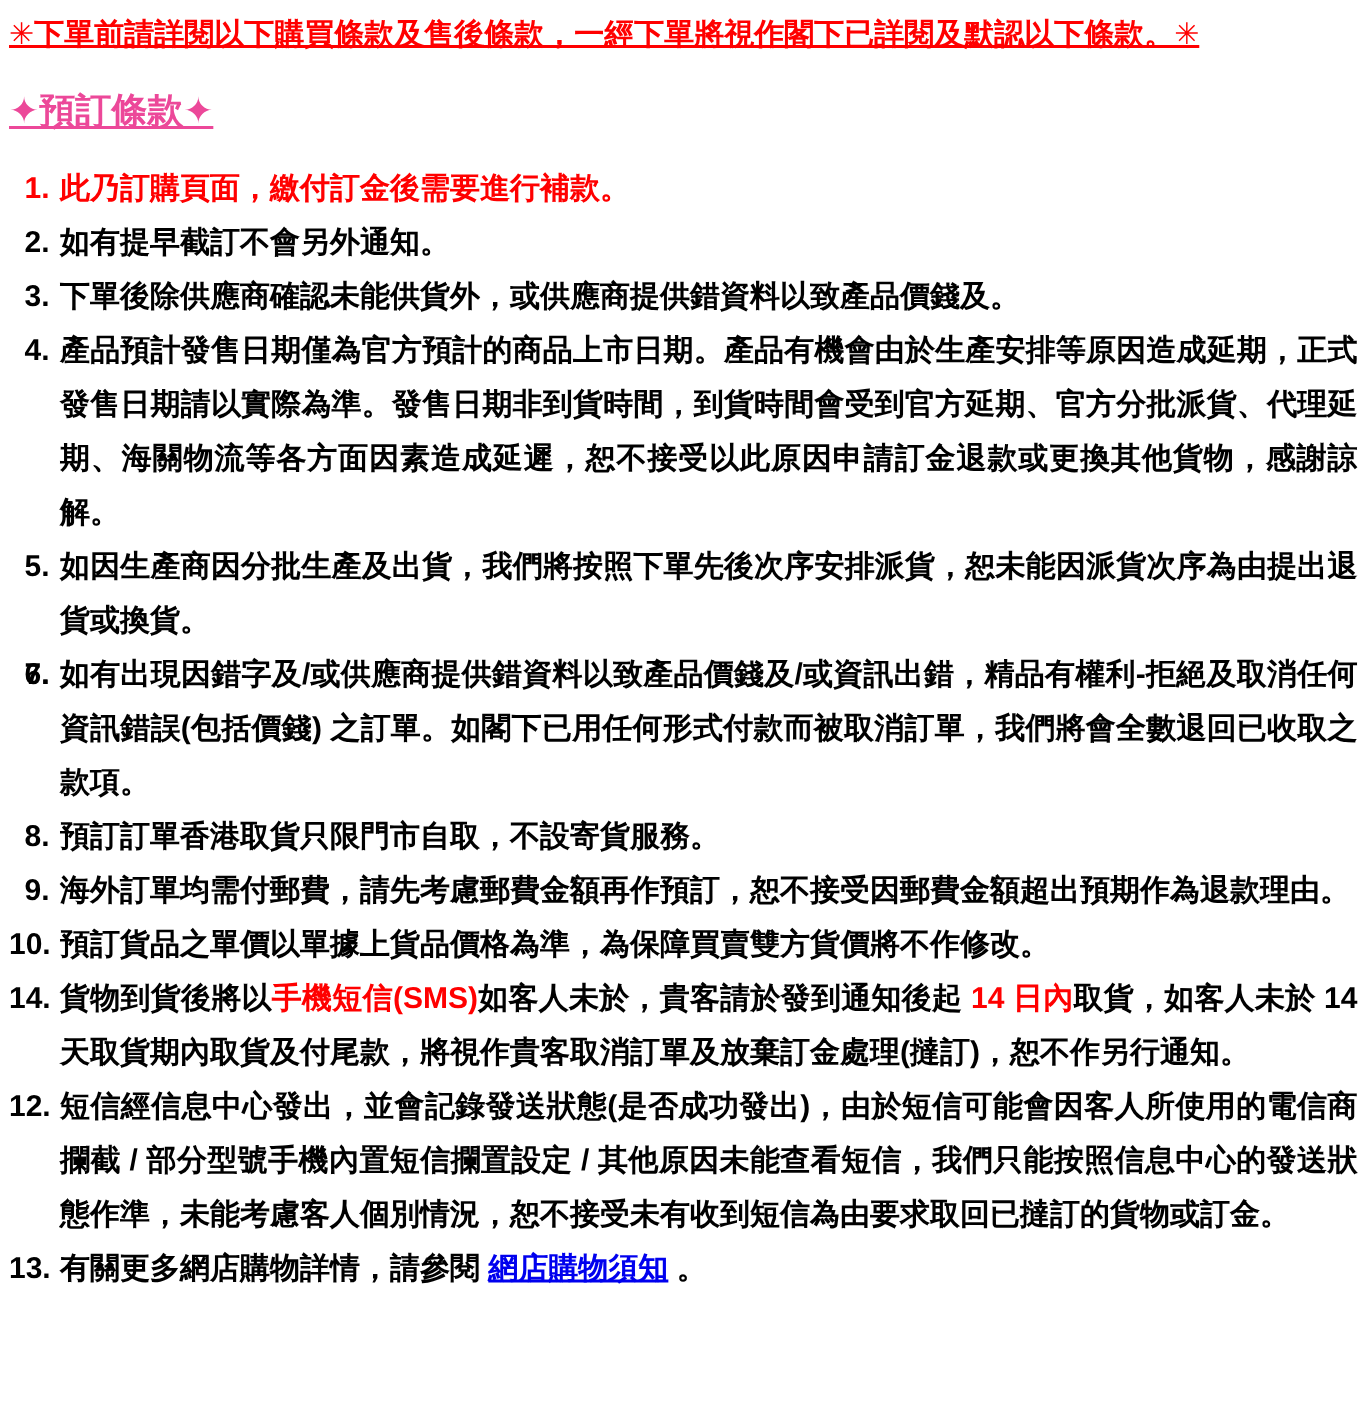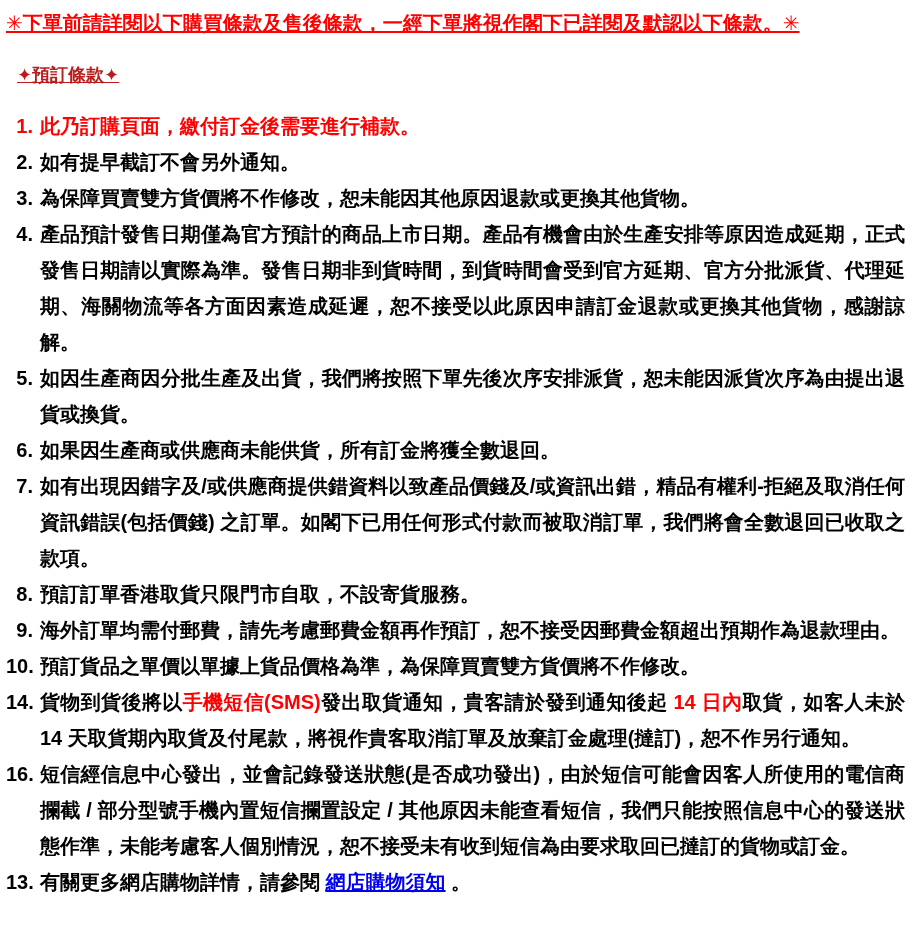--- a/index.html
+++ b/index.html
@@ -22,24 +22,24 @@
   }
   .notice {
     margin: 0;
     font-size: 20px;
     line-height: 26px;
     color: #ff0000;
     text-decoration: underline;
     white-space: nowrap;
   }
   .section-title {
-    margin: 26px 0 0 11px;
-    font-size: 18px;
+    margin: 26px 0 0 0;
+    font-size: 24px;
     line-height: 26px;
-    color: #b91c1c;
+    color: #ec4899;
     text-decoration: underline;
     display: inline-block;
   }
   ol.terms {
     list-style: none;
     margin: 20px 0 0 0;
     padding: 0;
   }
   ol.terms li {
     position: relative;
@@ -74,25 +74,25 @@
 <div class="page">
   <h1 class="notice">✳下單前請詳閱以下購買條款及售後條款，一經下單將視作閣下已詳閱及默認以下條款。✳</h1>
 
   <div>
     <h2 class="section-title">✦預訂條款✦</h2>
   </div>
 
   <ol class="terms" id="terms-list">
       <li class="red"><span class="num">1.</span><span><span>此乃訂購頁面，繳付訂金後需要進行補款。</span></span></li>
       <li><span class="num">2.</span><span><span>如有提早截訂不會另外通知。</span></span></li>
-      <li><span class="num">3.</span><span><span>為保障買賣雙方貨價將不作修改，恕未能因其他原因退款或更換其他貨物。</span></span></li>
+      <li><span class="num">3.</span><span><span>下單後除供應商確認未能供貨外，或供應商提供錯資料以致產品價錢及。</span></span></li>
       <li><span class="num">4.</span><span><span>產品預計發售日期僅為官方預計的商品上市日期。產品有機會由於生產安排等原因造成延期，正式發售日期請以實際為準。發售日期非到貨時間，到貨時間會受到官方延期、官方分批派貨、代理延期、海關物流等各方面因素造成延遲，恕不接受以此原因申請訂金退款或更換其他貨物，感謝諒解。</span></span></li>
       <li><span class="num">5.</span><span><span>如因生產商因分批生產及出貨，我們將按照下單先後次序安排派貨，恕未能因派貨次序為由提出退貨或換貨。</span></span></li>
-      <li><span class="num">6.</span><span><span>如果因生產商或供應商未能供貨，所有訂金將獲全數退回。</span></span></li>
+      <li><span class="num">6.</span></li>
       <li><span class="num">7.</span><span><span>如有出現因錯字及/或供應商提供錯資料以致產品價錢及/或資訊出錯，精品有權利-拒絕及取消任何資訊錯誤(包括價錢) 之訂單。如閣下已用任何形式付款而被取消訂單，我們將會全數退回已收取之款項。</span></span></li>
       <li><span class="num">8.</span><span><span>預訂訂單香港取貨只限門市自取，不設寄貨服務。</span></span></li>
       <li><span class="num">9.</span><span><span>海外訂單均需付郵費，請先考慮郵費金額再作預訂，恕不接受因郵費金額超出預期作為退款理由。</span></span></li>
       <li><span class="num">10.</span><span><span>預訂貨品之單價以單據上貨品價格為準，為保障買賣雙方貨價將不作修改。</span></span></li>
-      <li><span class="num">14.</span><span><span>貨物到貨後將以</span><span class="seg-redu">手機短信(SMS)</span><span>發出取貨通知，貴客請於發到通知後起 </span><span class="seg-redu">14 日內</span><span>取貨，如客人未於 14 天取貨期內取貨及付尾款，將視作貴客取消訂單及放棄訂金處理(撻訂)，恕不作另行通知。</span></span></li>
-      <li><span class="num">16.</span><span><span>短信經信息中心發出，並會記錄發送狀態(是否成功發出)，由於短信可能會因客人所使用的電信商攔截 / 部分型號手機內置短信攔置設定 / 其他原因未能查看短信，我們只能按照信息中心的發送狀態作準，未能考慮客人個別情況，恕不接受未有收到短信為由要求取回已撻訂的貨物或訂金。</span></span></li>
+      <li><span class="num">14.</span><span><span>貨物到貨後將以</span><span class="seg-redu">手機短信(SMS)</span><span>如客人未於，貴客請於發到通知後起 </span><span class="seg-redu">14 日內</span><span>取貨，如客人未於 14 天取貨期內取貨及付尾款，將視作貴客取消訂單及放棄訂金處理(撻訂)，恕不作另行通知。</span></span></li>
+      <li><span class="num">12.</span><span><span>短信經信息中心發出，並會記錄發送狀態(是否成功發出)，由於短信可能會因客人所使用的電信商攔截 / 部分型號手機內置短信攔置設定 / 其他原因未能查看短信，我們只能按照信息中心的發送狀態作準，未能考慮客人個別情況，恕不接受未有收到短信為由要求取回已撻訂的貨物或訂金。</span></span></li>
       <li><span class="num">13.</span><span><span>有關更多網店購物詳情，請參閱 </span><span class="seg-link">網店購物須知</span><span> 。</span></span></li>
     </ol>
 </div>
 
 </body></html>

